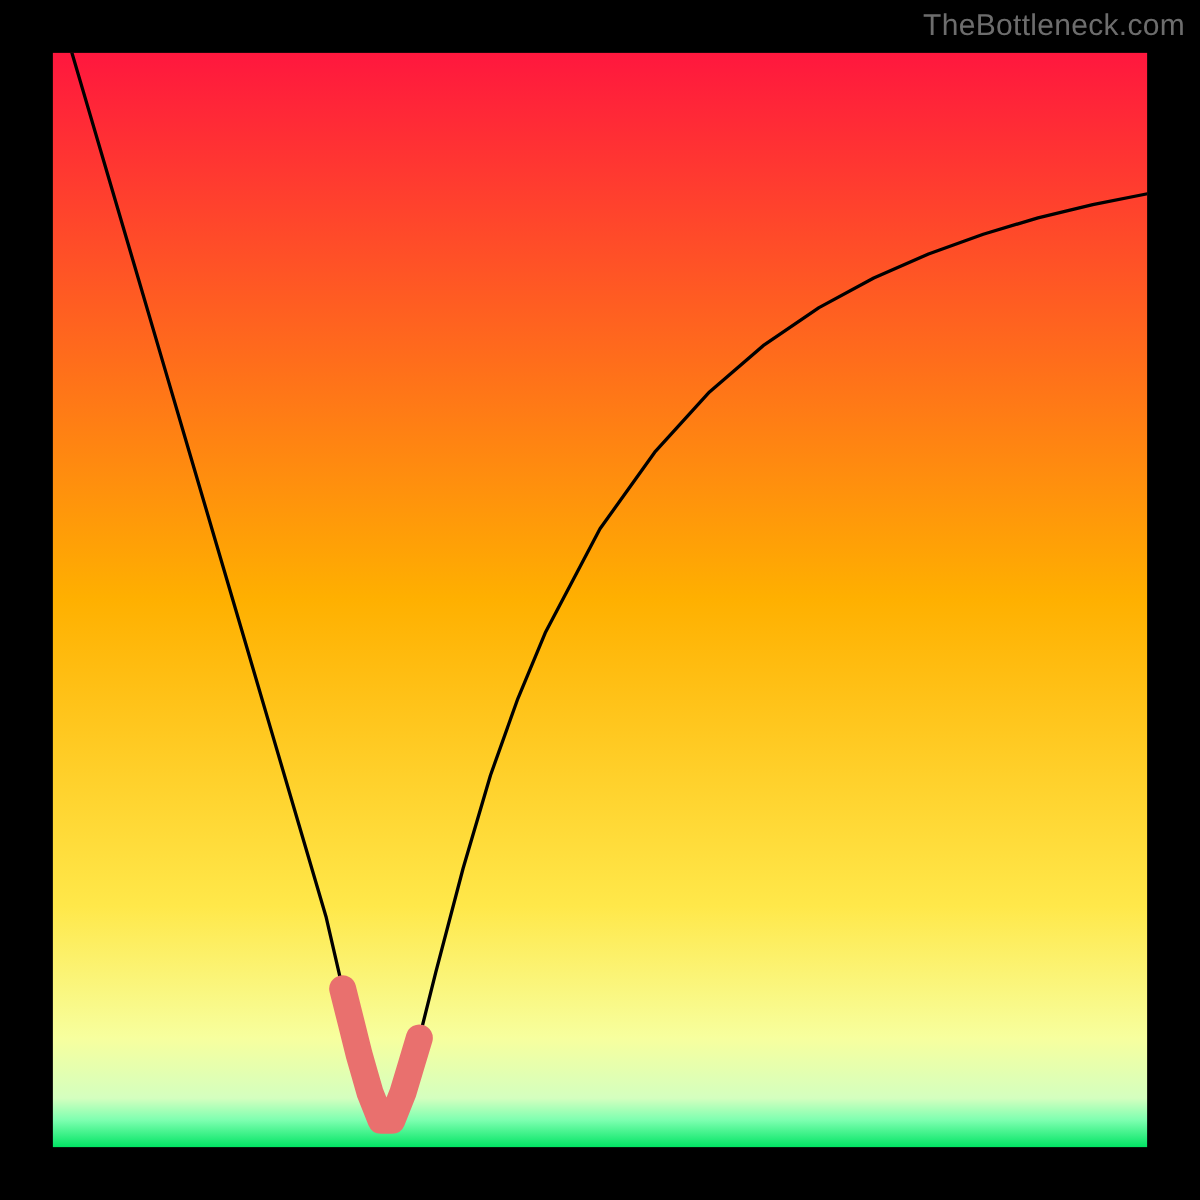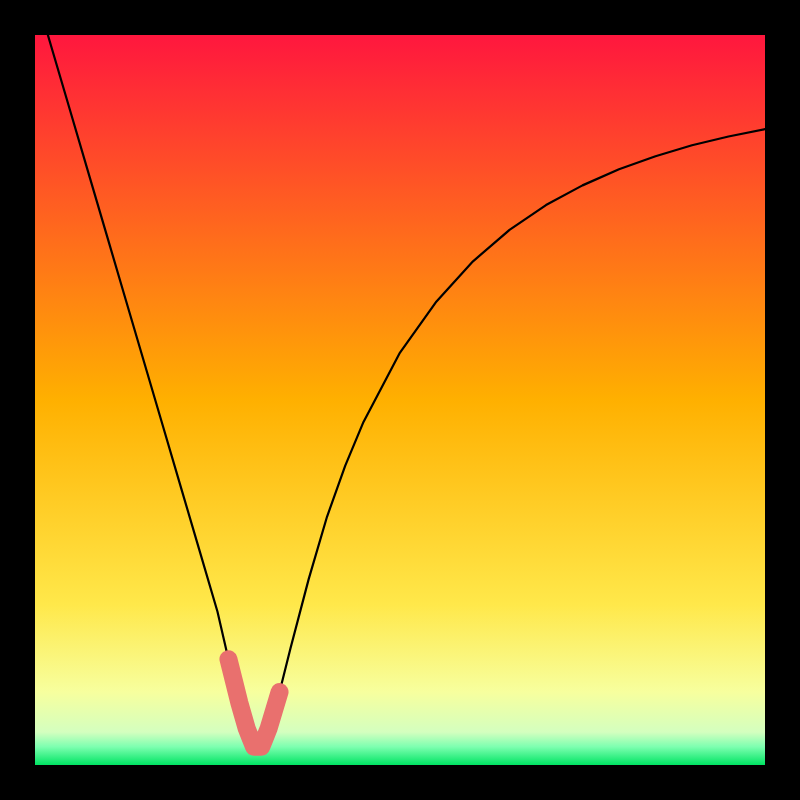--- a/index.html
+++ b/index.html
@@ -34,20 +34,21 @@
     color: #6d6d6d;
     font-size: 20px;
     letter-spacing: 0.2px;
     font-weight: 500;
   }
 </style>
 </head>
 <body>
 
 <div class="frame">
+  <div class="watermark">TheBottleneck.com</div>
 
   <div class="plot">
     <svg id="chart-svg" width="730" height="730" viewBox="0 0 730 730" preserveAspectRatio="none">
       <defs>
         <linearGradient id="bg-grad" x1="0" y1="0" x2="0" y2="1">
             <stop offset="0%" stop-color="#ff173e"></stop>
             <stop offset="50%" stop-color="#ffb000"></stop>
             <stop offset="78%" stop-color="#ffe84a"></stop>
             <stop offset="90%" stop-color="#f7ff9e"></stop>
             <stop offset="95.5%" stop-color="#d4ffbf"></stop>

